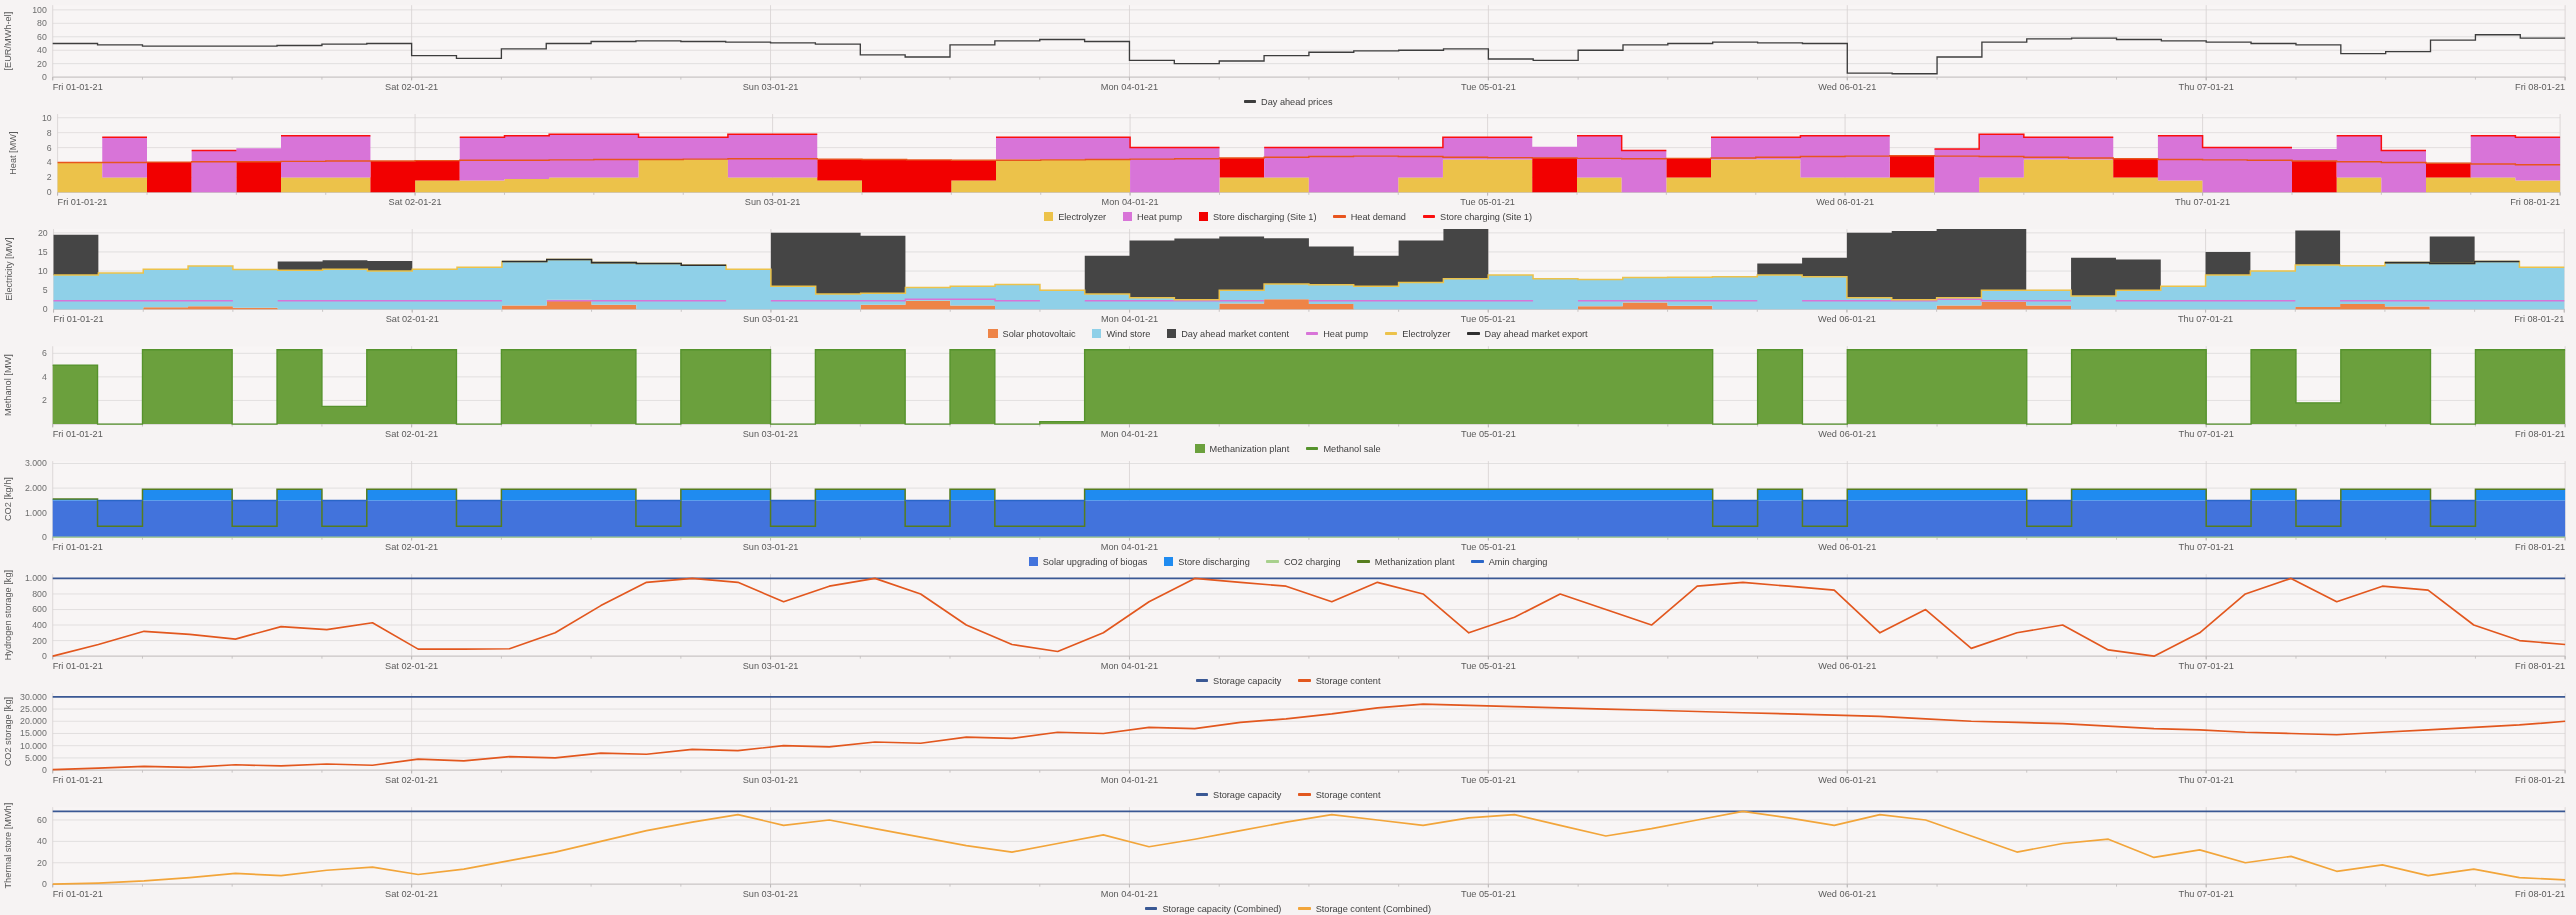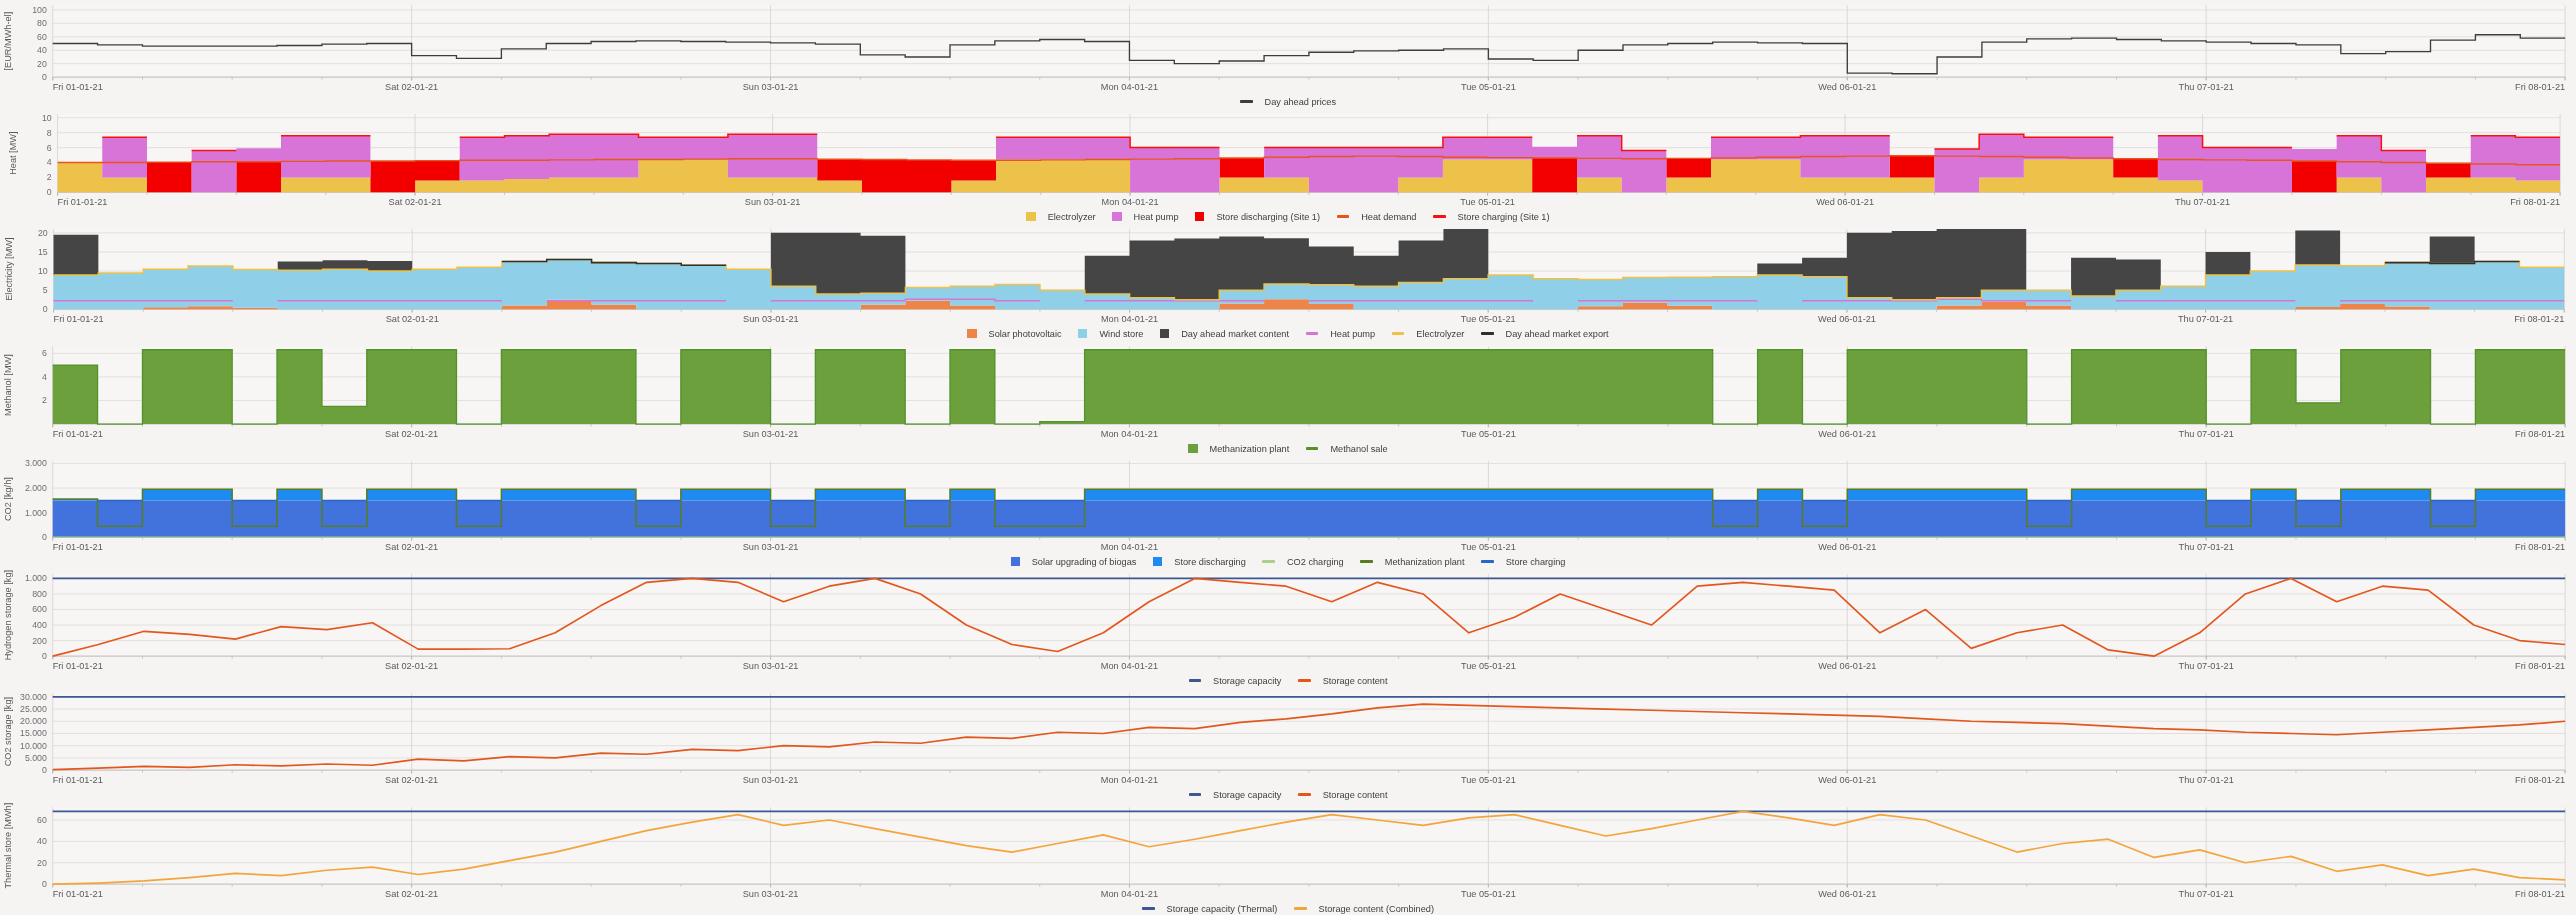--- a/index.html
+++ b/index.html
@@ -1,20 +1,20 @@
 <!DOCTYPE html>
 <html style="font-size:13.4px"><head>
 <meta charset="utf-8">
 <style>
   html,body{margin:0;padding:0;}
   .page{width:2576px;height:915px;background:#f6f3f3;font-family:"Liberation Sans",sans-serif;display:flex;flex-direction:column;overflow:hidden;}
   .panel{position:relative;flex:0 0 auto;}
   svg.plot{display:block;}
   .legend{display:flex;justify-content:center;align-items:center;gap:16.7px;height:15px;font-size:9.2px;color:#3d3d3d;}
-  .legend-item{display:flex;align-items:center;gap:12px;white-space:nowrap;}
+  .legend-item{display:flex;align-items:center;gap:5px;white-space:nowrap;}
   .sw-square{width:9.2px;height:9.2px;display:inline-block;}
   .sw-line{width:12.5px;height:2.5px;display:inline-block;border-radius:0.8px;}
 </style>
 </head>
 <body>
 
 <div class="page">
   <div class="panel">
     <svg class="plot" id="plot-0" width="2576" height="94" viewBox="0 0 3079 112">
         <rect x="63" y="6" width="3003" height="86" fill="#f8f5f5"></rect>
@@ -457,21 +457,21 @@
         <span class="legend-item">
           <span class="sw-line" style="background: rgb(168, 208, 141);"></span>
           <span>CO2 charging</span>
         </span>
         <span class="legend-item">
           <span class="sw-line" style="background: rgb(86, 125, 30);"></span>
           <span>Methanization plant</span>
         </span>
         <span class="legend-item">
           <span class="sw-line" style="background: rgb(42, 102, 200);"></span>
-          <span>Store charging</span>
+          <span>Amin charging</span>
         </span>
       </div>
   </div>
   <div class="panel">
     <svg class="plot" id="plot-5" width="2576" height="104" viewBox="0 0 3079 124">
         <rect x="63" y="6" width="3003" height="98" fill="#f8f5f5"></rect>
         <line x1="63" y1="104.0" x2="3066" y2="104.0" stroke="#dedbdb" stroke-width="1"></line>
         <text x="56" y="107.5" text-anchor="end" font-size="10.5" fill="#6e6e6e" font-family="Liberation Sans, sans-serif">0</text>
         <line x1="63" y1="85.4" x2="3066" y2="85.4" stroke="#dedbdb" stroke-width="1"></line>
         <text x="56" y="88.9" text-anchor="end" font-size="10.5" fill="#6e6e6e" font-family="Liberation Sans, sans-serif">200</text>
@@ -703,21 +703,21 @@
         <text x="1350" y="113" text-anchor="middle" font-size="11" fill="#5a5a5a" font-family="Liberation Sans, sans-serif">Mon 04-01-21</text>
         <text x="1779" y="113" text-anchor="middle" font-size="11" fill="#5a5a5a" font-family="Liberation Sans, sans-serif">Tue 05-01-21</text>
         <text x="2208" y="113" text-anchor="middle" font-size="11" fill="#5a5a5a" font-family="Liberation Sans, sans-serif">Wed 06-01-21</text>
         <text x="2637" y="113" text-anchor="middle" font-size="11" fill="#5a5a5a" font-family="Liberation Sans, sans-serif">Thu 07-01-21</text>
         <text x="3066" y="113" text-anchor="end" font-size="11" fill="#5a5a5a" font-family="Liberation Sans, sans-serif">Fri 08-01-21</text>
         <text x="13" y="52" text-anchor="middle" font-size="11" fill="#5a5a5a" font-family="Liberation Sans, sans-serif" transform="rotate(-90 13 52)">Thermal store [MWh]</text>
       </svg>
     <div class="legend" id="legend-7">
         <span class="legend-item">
           <span class="sw-line" style="background: rgb(58, 88, 148);"></span>
-          <span>Storage capacity (Thermal)</span>
+          <span>Storage capacity (Combined)</span>
         </span>
         <span class="legend-item">
           <span class="sw-line" style="background: rgb(242, 165, 58);"></span>
           <span>Storage content (Combined)</span>
         </span>
       </div>
   </div>
 </div>
 
 

